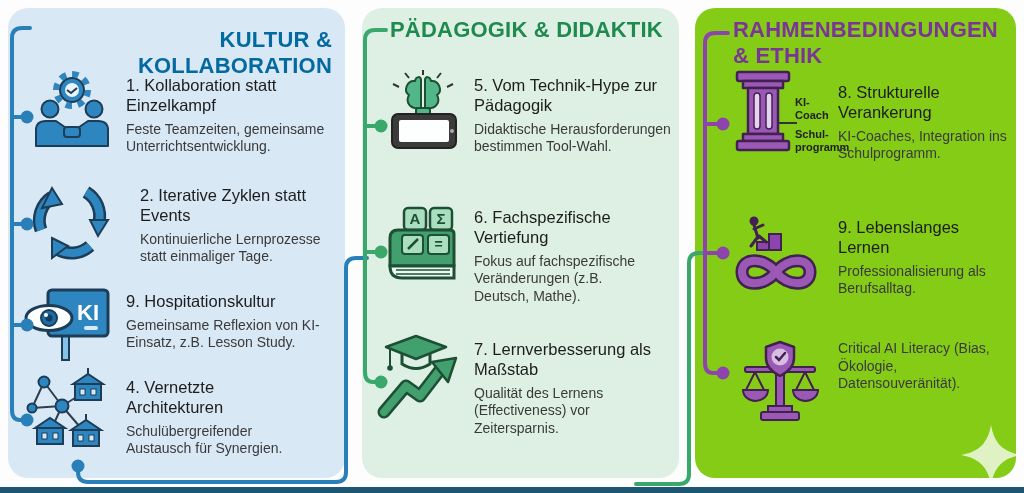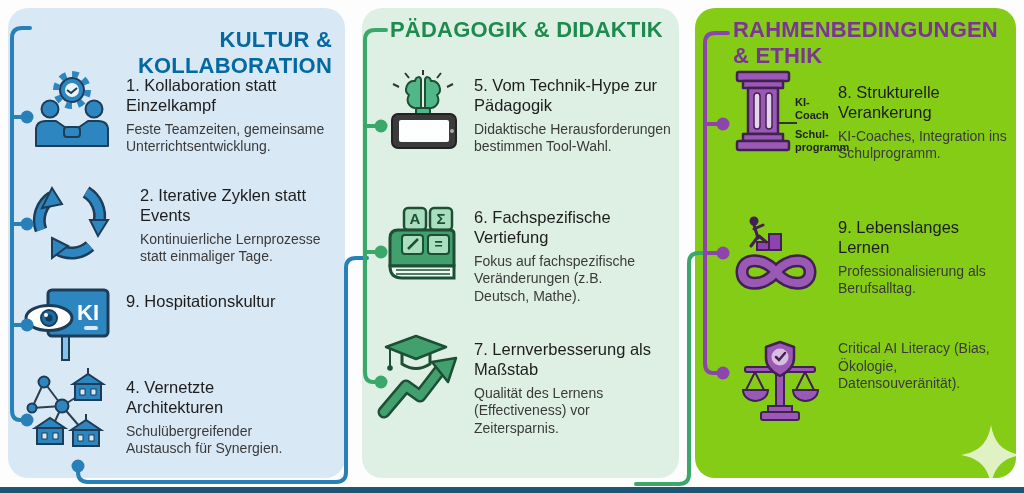--- a/index.html
+++ b/index.html
@@ -87,20 +87,21 @@
           <text x="66" y="40" text-anchor="middle" font-size="22" font-weight="bold" fill="#ffffff">KI</text>
           <rect x="62" y="46" width="14" height="4" rx="2" fill="#d6eaf8"></rect>
           <ellipse cx="27" cy="38" rx="23" ry="12.5" fill="#fdfefe" stroke="#1d3d57" stroke-width="3"></ellipse>
           <circle cx="27" cy="38" r="8" fill="#1b6ca8" stroke="#1d3d57" stroke-width="2"></circle>
           <circle cx="27" cy="38" r="3.5" fill="#143d57"></circle>
           <circle cx="24" cy="35" r="2" fill="#ffffff"></circle>
         </svg>
       </div>
       <div class="txt" style="left:118px;top:284px;width:215px">
         <h3 style="width:210px">9. Hospitationskultur</h3>
+        <p style="width:212px">Gemeinsame Reflexion von KI-Einsatz, z.B. Lesson Study.</p>
       </div>
     </div>
 
     <div class="item">
       <div class="icon-box" style="left:14px;top:360px">
         <svg width="92" height="88" viewBox="0 0 92 88">
           <path d="M22,14 L40,38 M10,40 L40,38 M22,14 L10,40 M40,38 L66,22 M40,38 L28,64 M40,38 L64,66" stroke="#2c3e50" stroke-width="2" fill="none"></path>
           <circle cx="22" cy="14" r="5.5" fill="#2e86c1" stroke="#1d3d57" stroke-width="2"></circle>
           <circle cx="10" cy="40" r="4.5" fill="#2e86c1" stroke="#1d3d57" stroke-width="2"></circle>
           <circle cx="40" cy="38" r="6.5" fill="#2e86c1" stroke="#1d3d57" stroke-width="2"></circle>

